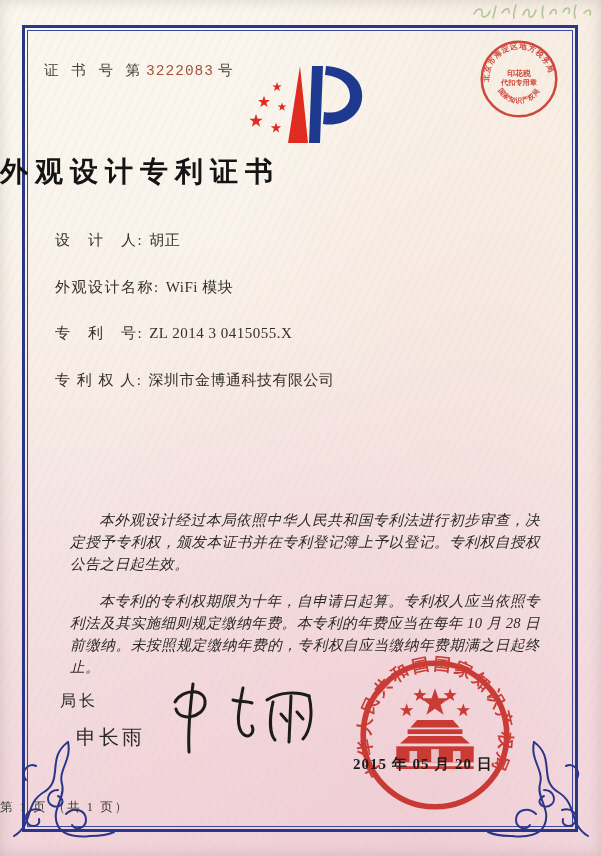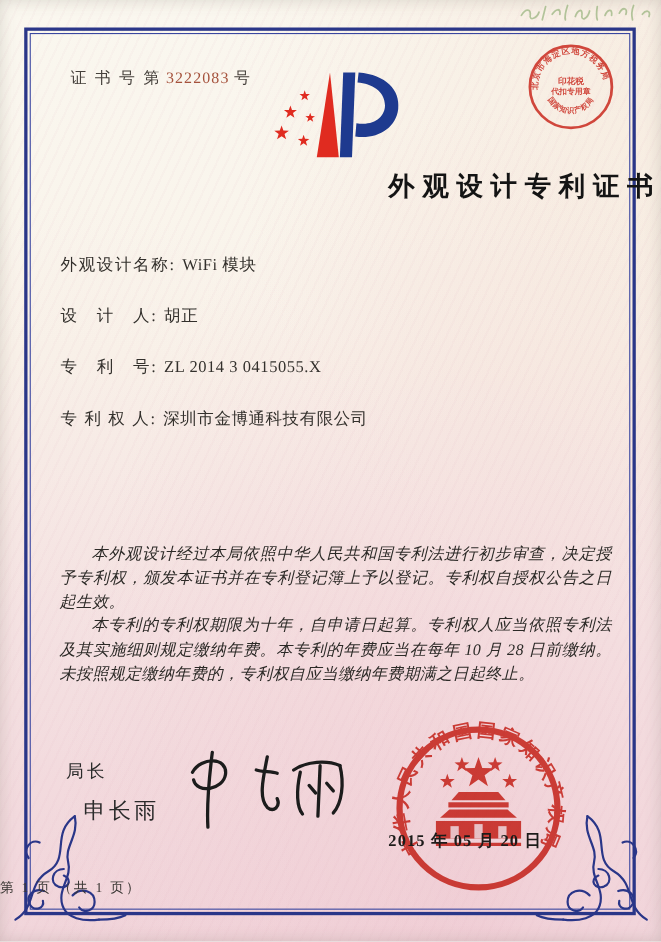--- a/index.html
+++ b/index.html
@@ -22,37 +22,37 @@
     position:absolute;left:22px;top:25px;right:23px;bottom:24px;
     border:3px solid #2a3688;
   }
   .frame-inner{
     position:absolute;left:2px;top:2px;right:2px;bottom:2px;
     border:1px solid #3a47a0;
   }
   .abs{position:absolute;}
   
   .certno{
-    left:64px;top:61px;font-size:14.5px;color:#46413c;letter-spacing:2px;
+    left:44px;top:61px;font-size:14.5px;color:#46413c;letter-spacing:2px;font-family:Liberation Mono, monospace;
   }
   .certno .num{color:#a5523c;letter-spacing:1px;padding:0 4px;}
   
   .title{
-    left:0;top:153px;width:601px;text-align:right;
-    font-size:24px;font-weight:bold;color:#141414;letter-spacing:7px;
+    left:0;top:153px;width:601px;text-align:left;
+    font-size:28px;font-weight:bold;color:#141414;letter-spacing:7px;
   }
   
   .fields{left:55px;top:231px;width:470px;}
   .field-row{height:46.5px;font-size:15px;color:#33302c;letter-spacing:0.5px;white-space:pre;}
   .field-row .lbl{letter-spacing:1.5px;}
   .field-row .val{margin-left:6px;}
   
   .bodytext{left:54px;top:494px;width:502px;color:#2c2a27;}
   .bodytext p{
-    margin:0;font-size:14.6px;line-height:21.8px;text-indent:2em;
+    margin:16px;font-size:14.6px;line-height:21.8px;text-indent:2em;
     text-align:justify;font-style:italic;letter-spacing:0.3px;
   }
   
   .signer-title{left:60px;top:691px;font-size:16px;color:#2b2b2b;letter-spacing:3px;}
   .signer-name{left:76px;top:724px;font-size:20px;color:#2b2b2b;letter-spacing:3px;}
   
   .seal-date{
     left:353px;top:755px;font-size:15px;font-weight:600;color:#1d1c1a;letter-spacing:1px;
   }
   
@@ -142,22 +142,22 @@
         <textPath href="#taxBottom" startOffset="2" textLength="70">国家知识产权局</textPath>
       </text>
       <text x="0" y="-4" text-anchor="middle" font-size="11" font-weight="bold" fill="#d2342a">印花税</text>
       <text x="0" y="9" text-anchor="middle" font-size="10" font-weight="bold" fill="#d2342a">代扣专用章</text>
     </g>
   </svg>
 
   <div class="abs title">外观设计专利证书</div>
 
   <div class="abs fields">
+    <div class="field-row"><span class="lbl">设　计　人:</span><span class="val">胡正</span></div>
     <div class="field-row"><span class="lbl">外观设计名称:</span><span class="val">WiFi 模块</span></div>
-    <div class="field-row"><span class="lbl">设　计　人:</span><span class="val">胡正</span></div>
     <div class="field-row"><span class="lbl">专　利　号:</span><span class="val">ZL 2014 3 0415055.X</span></div>
     <div class="field-row"><span class="lbl">专 利 权 人:</span><span class="val">深圳市金博通科技有限公司</span></div>
   </div>
 
   <div class="abs bodytext">
     <p>本外观设计经过本局依照中华人民共和国专利法进行初步审查，决定授予专利权，颁发本证书并在专利登记簿上予以登记。专利权自授权公告之日起生效。</p>
     <p>本专利的专利权期限为十年，自申请日起算。专利权人应当依照专利法及其实施细则规定缴纳年费。本专利的年费应当在每年 10 月 28 日前缴纳。未按照规定缴纳年费的，专利权自应当缴纳年费期满之日起终止。</p>
   </div>
 
   <div class="abs signer-title">局长</div>

